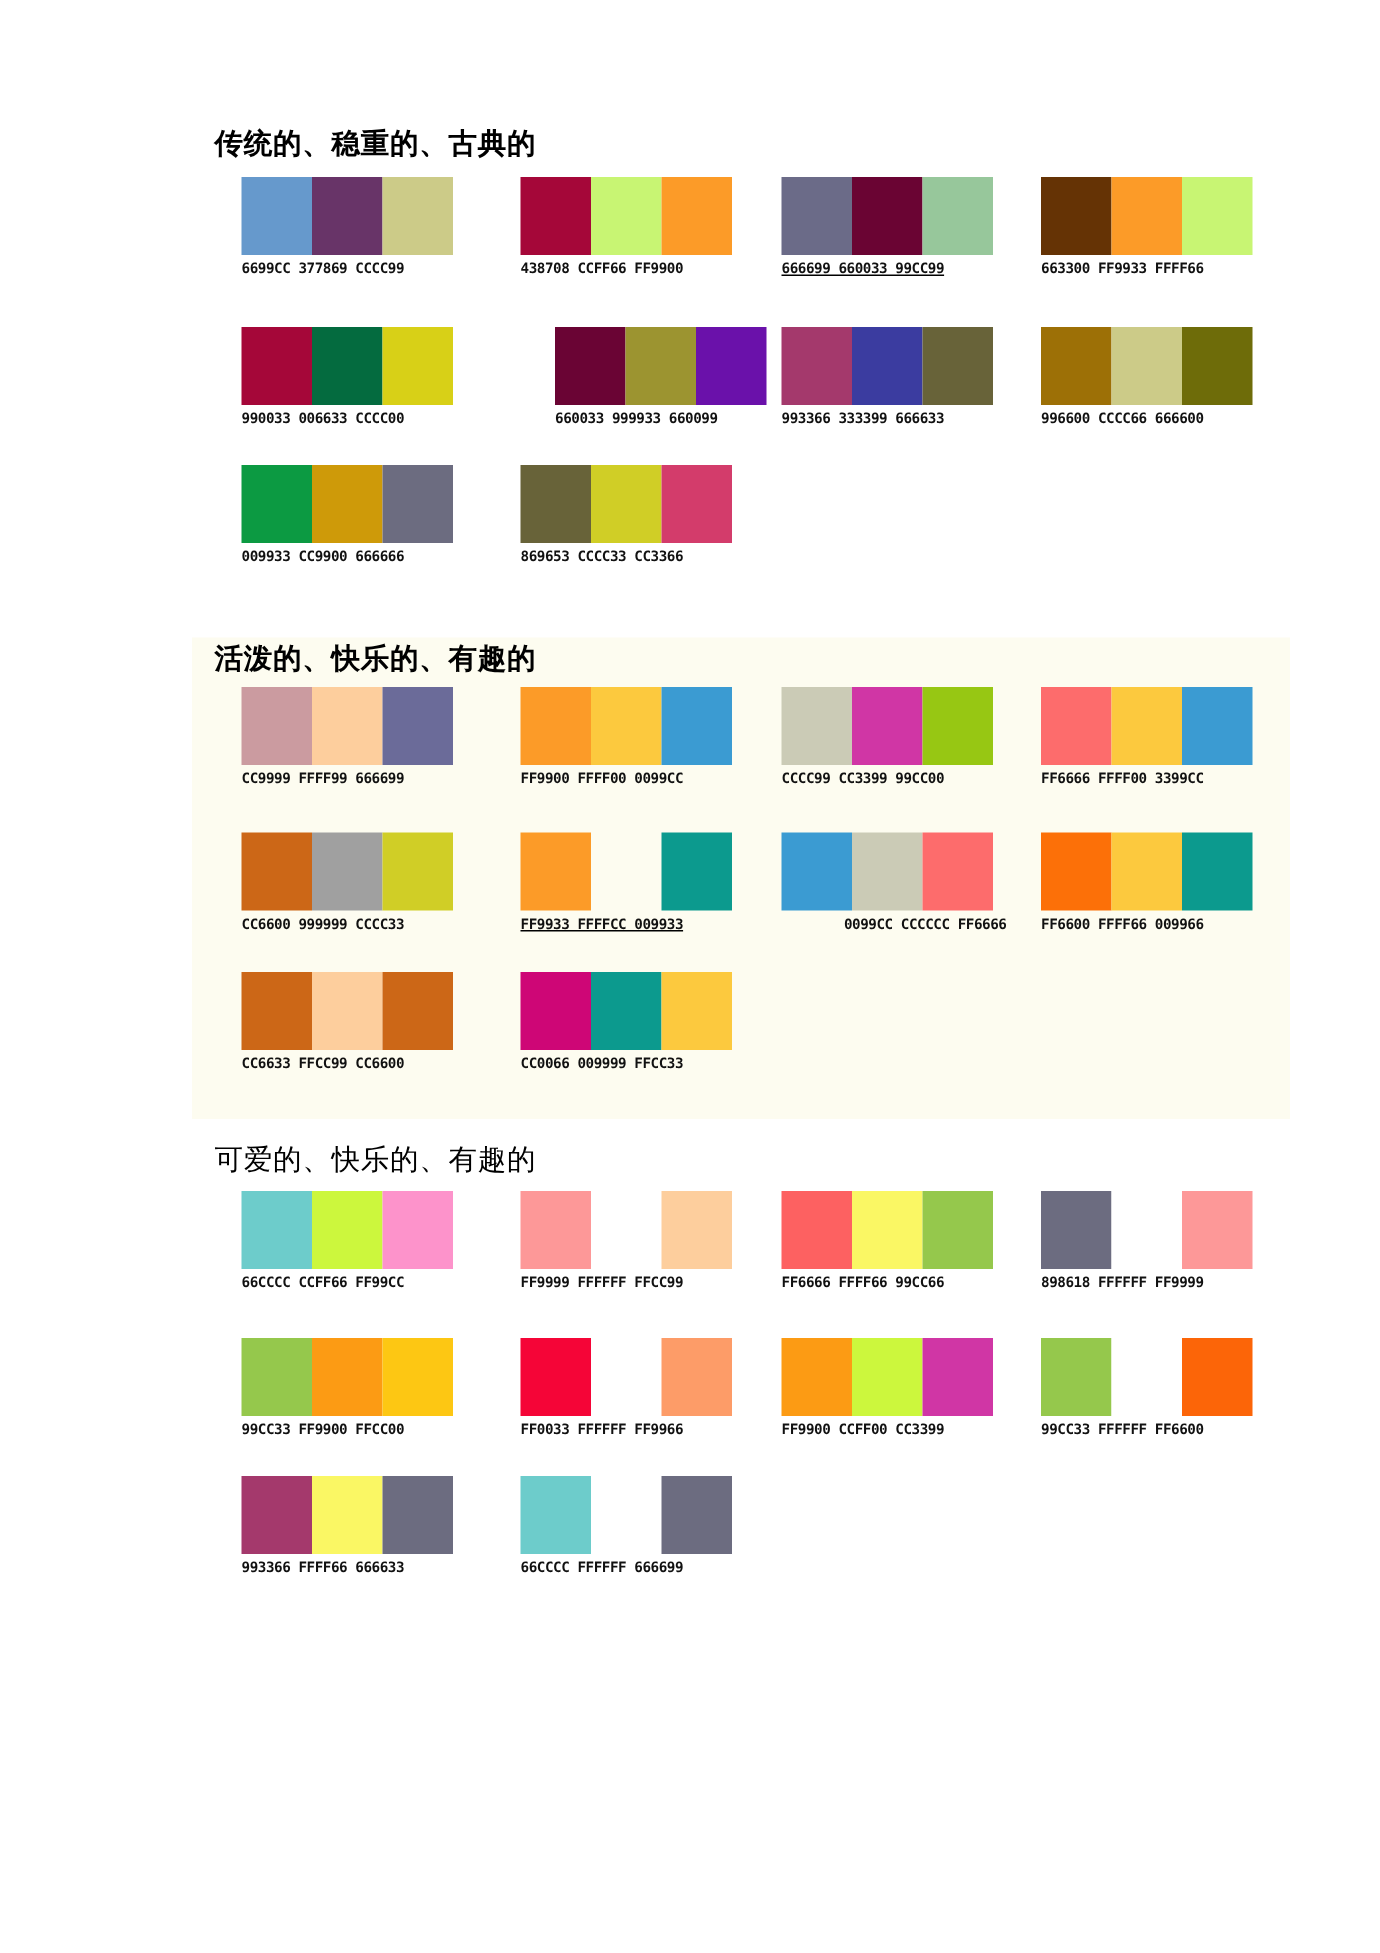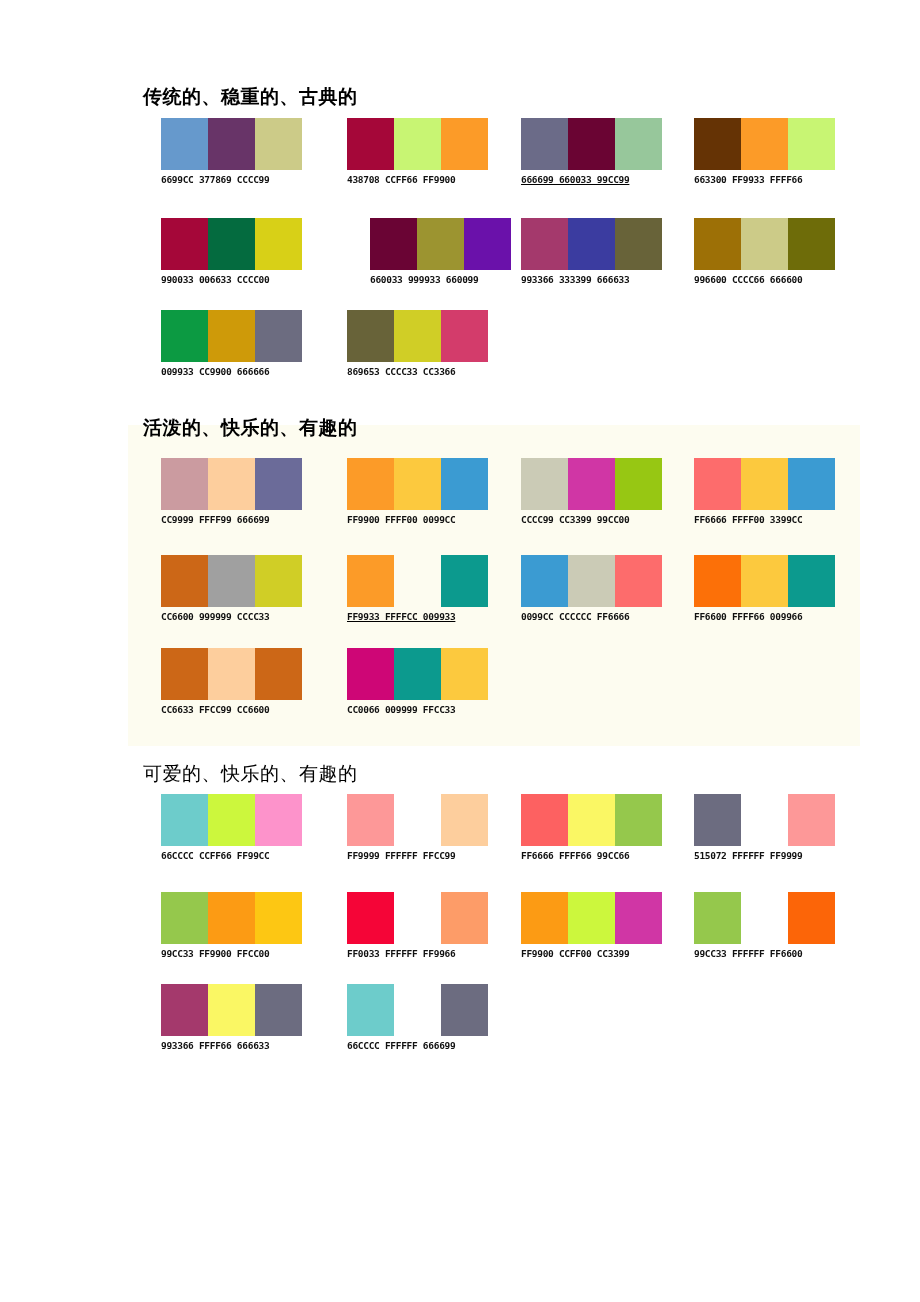--- a/index.html
+++ b/index.html
@@ -175,21 +175,21 @@
         <div class="cell" style="background:#D0CE26;"></div>
         <div class="cell" style="background:#D33C6B;"></div>
       </div>
       <div class="caption">869653 CCCC33 CC3366</div>
     </div>
   </div>
 
   <div class="section" style="top:0;">
     <div class="section-bg" style="top:425px; height:321px;"></div>
 
-    <div class="section-title bold" style="top:416px;">活泼的、快乐的、有趣的</div>
+    <div class="section-title bold" style="top:428px;">活泼的、快乐的、有趣的</div>
 
     <div class="palette" style="left:161px; top:458px;">
       <div class="swatch-row">
         <div class="cell" style="background:#CB9BA0;"></div>
         <div class="cell" style="background:#FDCE9D;"></div>
         <div class="cell" style="background:#6B6B99;"></div>
       </div>
       <div class="caption">CC9999 FFFF99 666699</div>
     </div>
 
@@ -231,21 +231,21 @@
 
     <div class="palette" style="left:347px; top:555px;text-decoration:underline;">
       <div class="swatch-row">
         <div class="cell" style="background:#FC9B28;"></div>
         <div class="cell" style="background:#FDFCF0;"></div>
         <div class="cell" style="background:#0C9A8E;"></div>
       </div>
       <div class="caption">FF9933 FFFFCC 009933</div>
     </div>
 
-    <div class="palette" style="left:521px; top:555px;">
+    <div class="palette" style="left:521px; top:555px;text-align:right;">
       <div class="swatch-row">
         <div class="cell" style="background:#3B9BD2;"></div>
         <div class="cell" style="background:#CBCBB6;"></div>
         <div class="cell" style="background:#FD6C6C;"></div>
       </div>
       <div class="caption">0099CC CCCCCC FF6666</div>
     </div>
 
     <div class="palette" style="left:694px; top:555px;">
       <div class="swatch-row">
@@ -304,21 +304,21 @@
       </div>
       <div class="caption">FF6666 FFFF66 99CC66</div>
     </div>
 
     <div class="palette" style="left:694px; top:794px;">
       <div class="swatch-row">
         <div class="cell" style="background:#6C6C80;"></div>
         <div class="cell" style="background:#FFFFFF;"></div>
         <div class="cell" style="background:#FD9898;"></div>
       </div>
-      <div class="caption">515072 FFFFFF FF9999</div>
+      <div class="caption">898618 FFFFFF FF9999</div>
     </div>
 
     <div class="palette" style="left:161px; top:892px;">
       <div class="swatch-row">
         <div class="cell" style="background:#95C84C;"></div>
         <div class="cell" style="background:#FC9B14;"></div>
         <div class="cell" style="background:#FDC713;"></div>
       </div>
       <div class="caption">99CC33 FF9900 FFCC00</div>
     </div>

